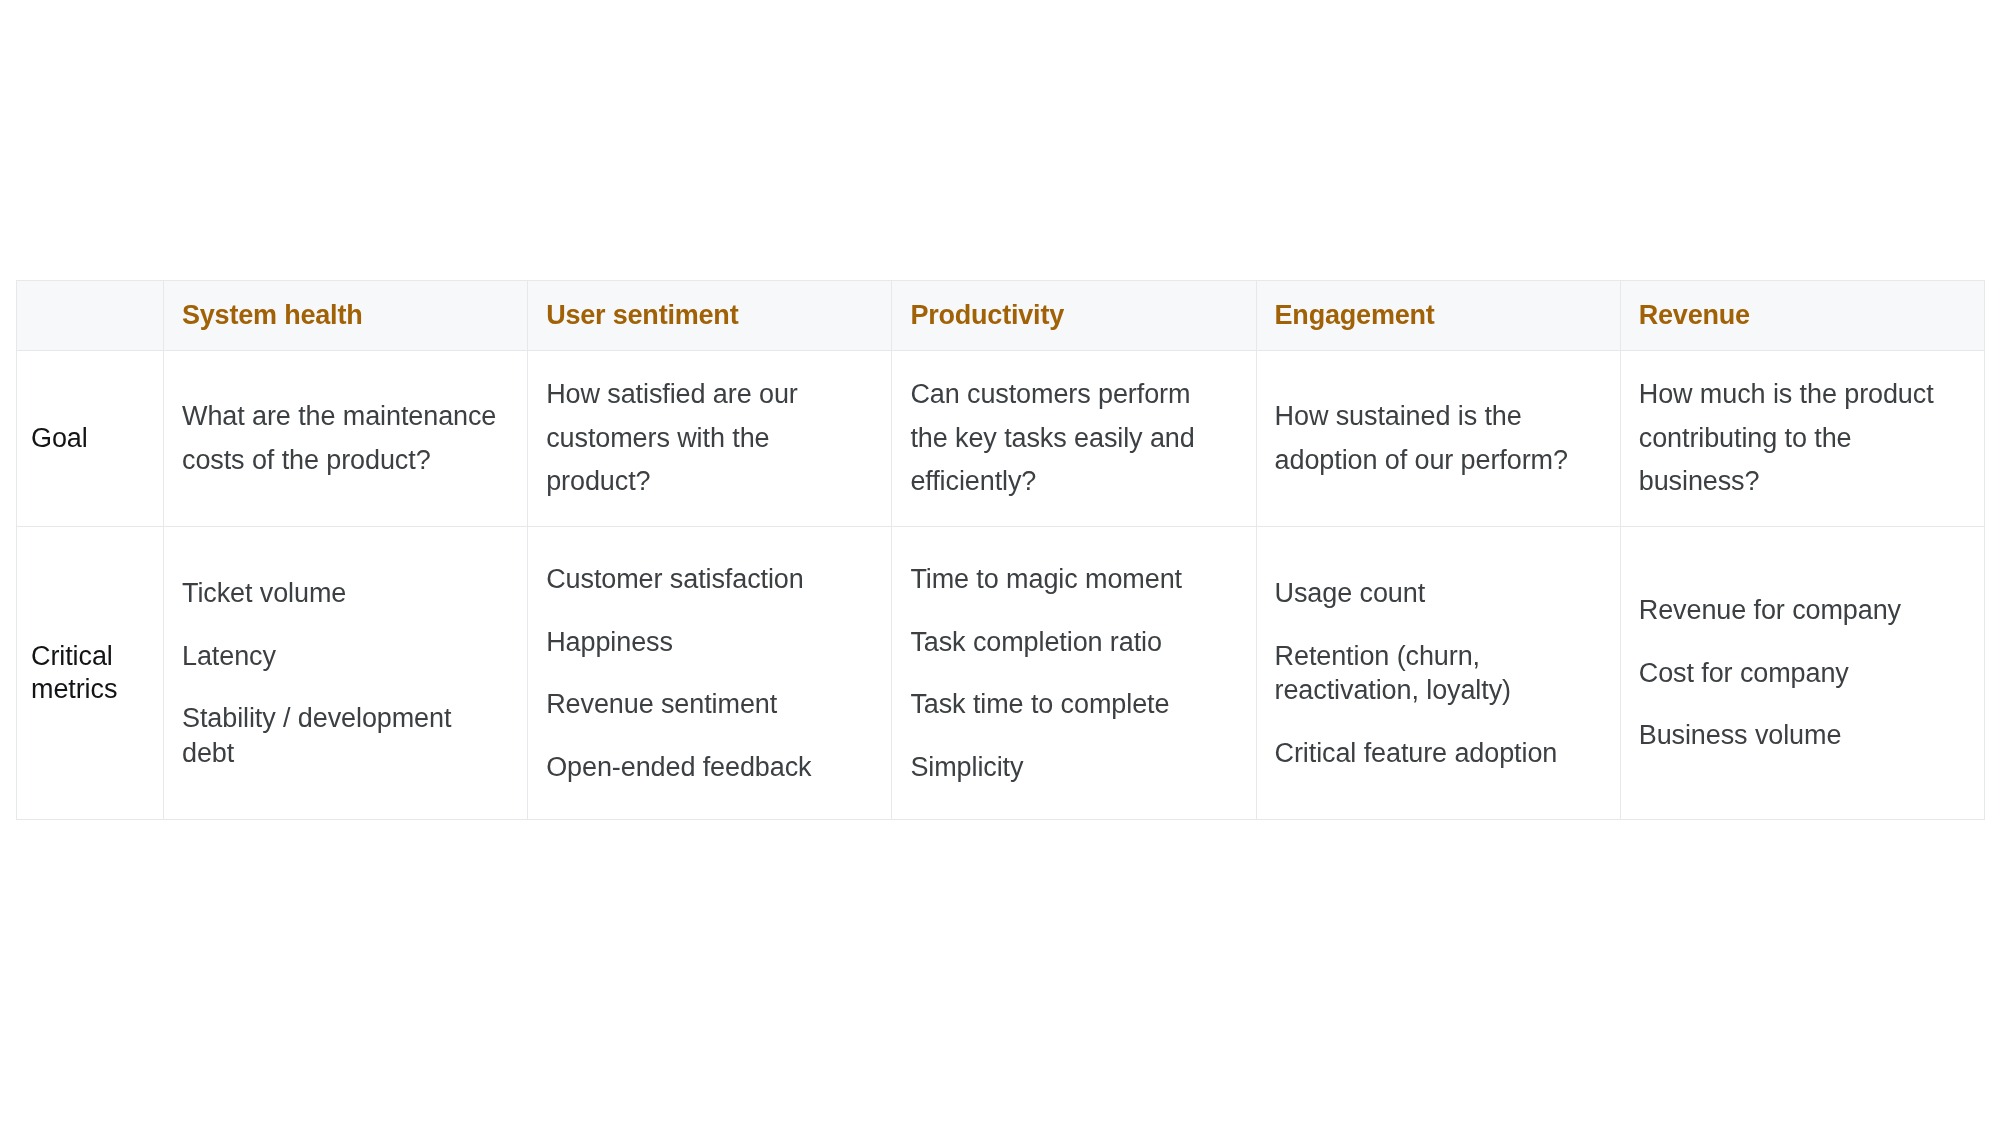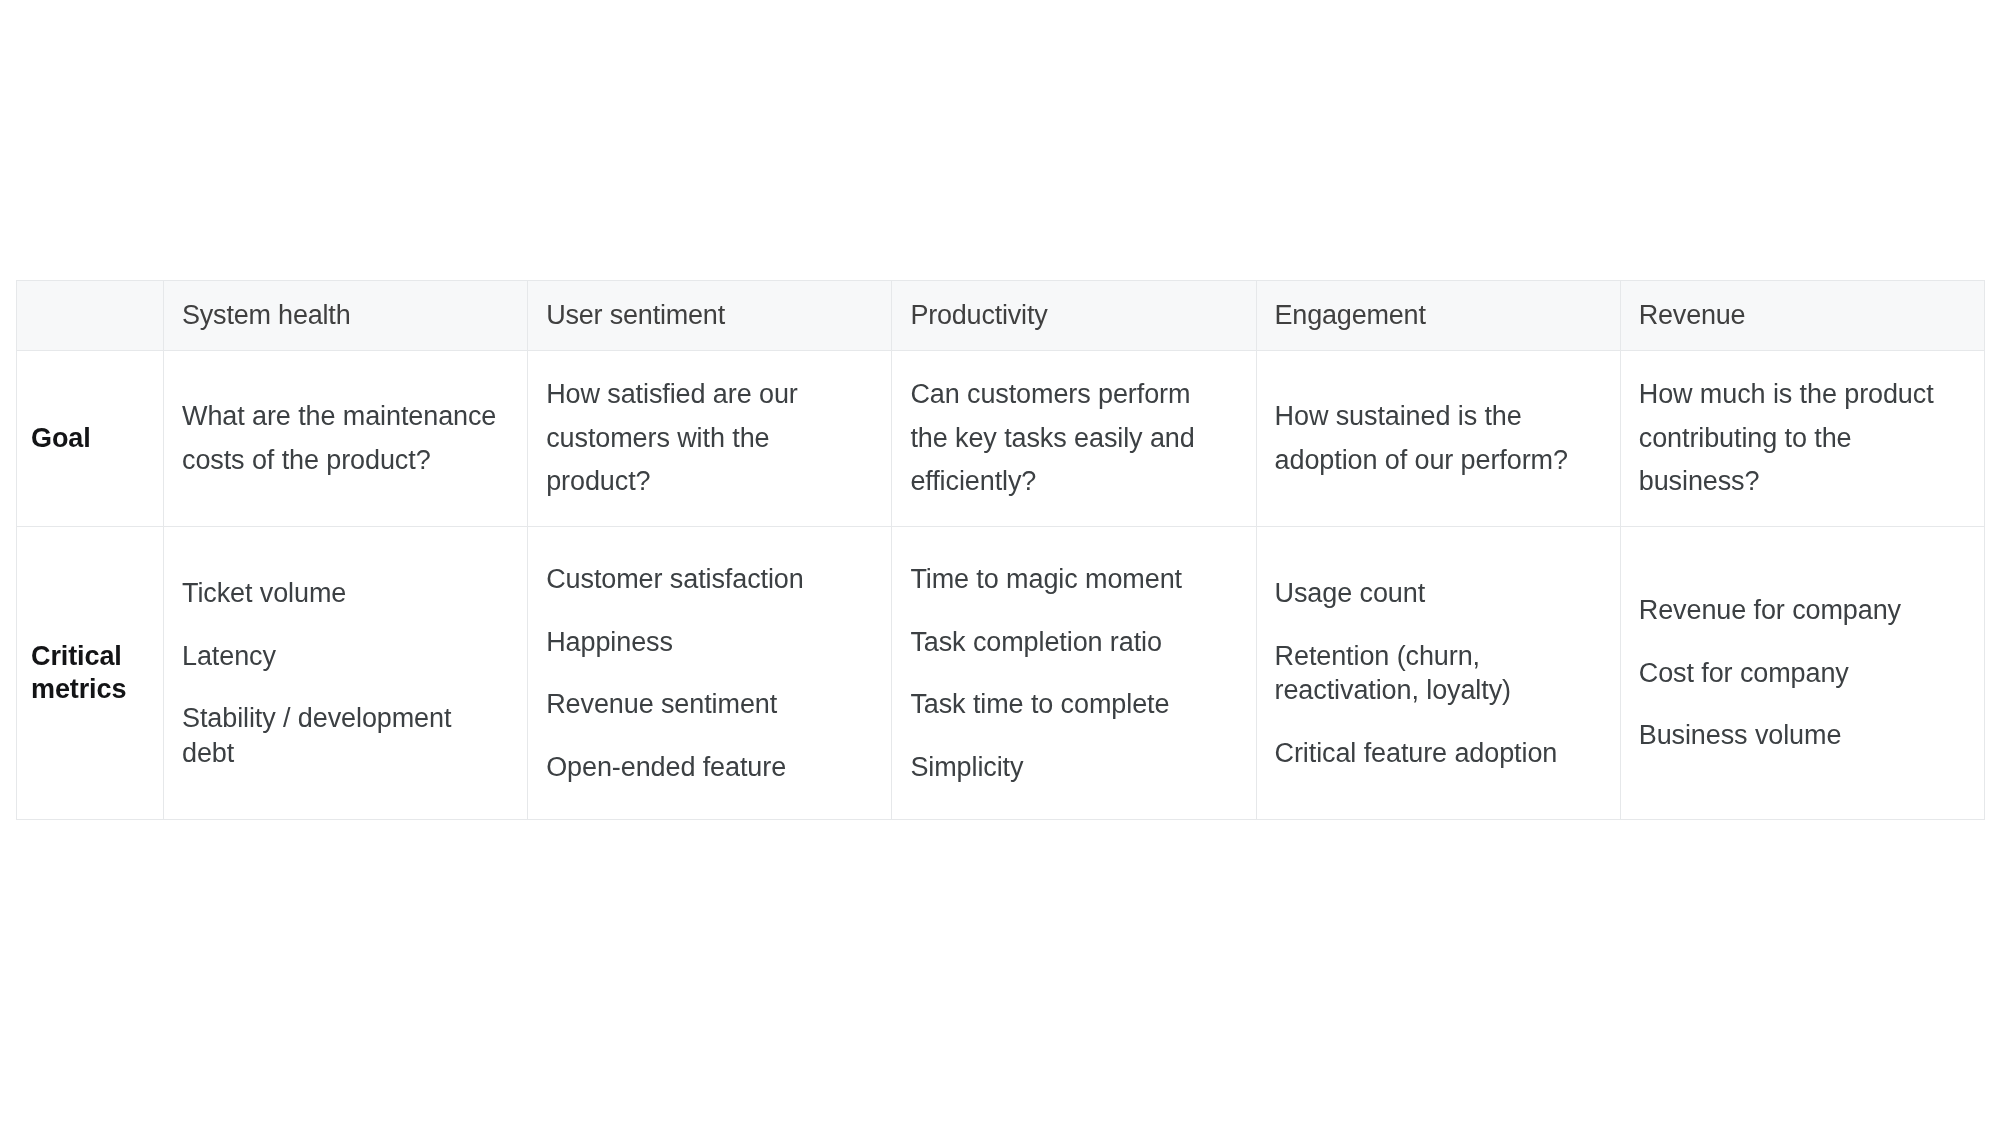--- a/index.html
+++ b/index.html
@@ -41,22 +41,22 @@
 
   thead th {
     background: #f7f8f9;
     border-right: 1px solid #e6e8ea;
     border-bottom: 1px solid #e6e8ea;
     height: 70px;
     padding: 0 0 0 18px;
     text-align: left;
     vertical-align: middle;
     font-size: 27px;
-    font-weight: 400;
-    color: #404040;
+    font-weight: 700;
+    color: #a16207;
     letter-spacing: -0.2px;
   }
   thead th:last-child { border-right: none; margin-top: 20px; }
 
   thead th.corner-cell { padding: 0; }
 
   tbody td {
     border-right: 1px solid #e6e8ea;
     border-bottom: 1px solid #e6e8ea;
     padding: 22px 26px 22px 18px;
@@ -64,21 +64,21 @@
     font-size: 27px;
     font-weight: 400;
     color: #3c4043;
     line-height: 1.62;
     letter-spacing: -0.1px;
   }
   tbody td:last-child { border-right: none; }
   tbody tr:last-child td { border-bottom: none; }
 
   td.row-label {
-    font-weight: 700;
+    font-weight: 400;
     color: #131416;
     font-size: 27px;
     line-height: 1.22;
     padding-left: 14px;
     padding-right: 4px;
   }
 
   tr.row-goal td { height: 148px; }
   tr.row-metrics td { height: 293px; }
 
@@ -154,21 +154,21 @@
               <li>Latency</li>
               <li>Stability / development debt</li>
             </ul>
           </td>
 
           <td>
             <ul class="metric-list">
               <li>Customer satisfaction</li>
               <li>Happiness</li>
               <li>Revenue sentiment</li>
-              <li>Open-ended feature</li>
+              <li>Open-ended feedback</li>
             </ul>
           </td>
 
           <td>
             <ul class="metric-list">
               <li>Time to magic moment</li>
               <li>Task completion ratio</li>
               <li>Task time to complete</li>
               <li>Simplicity</li>
             </ul>

